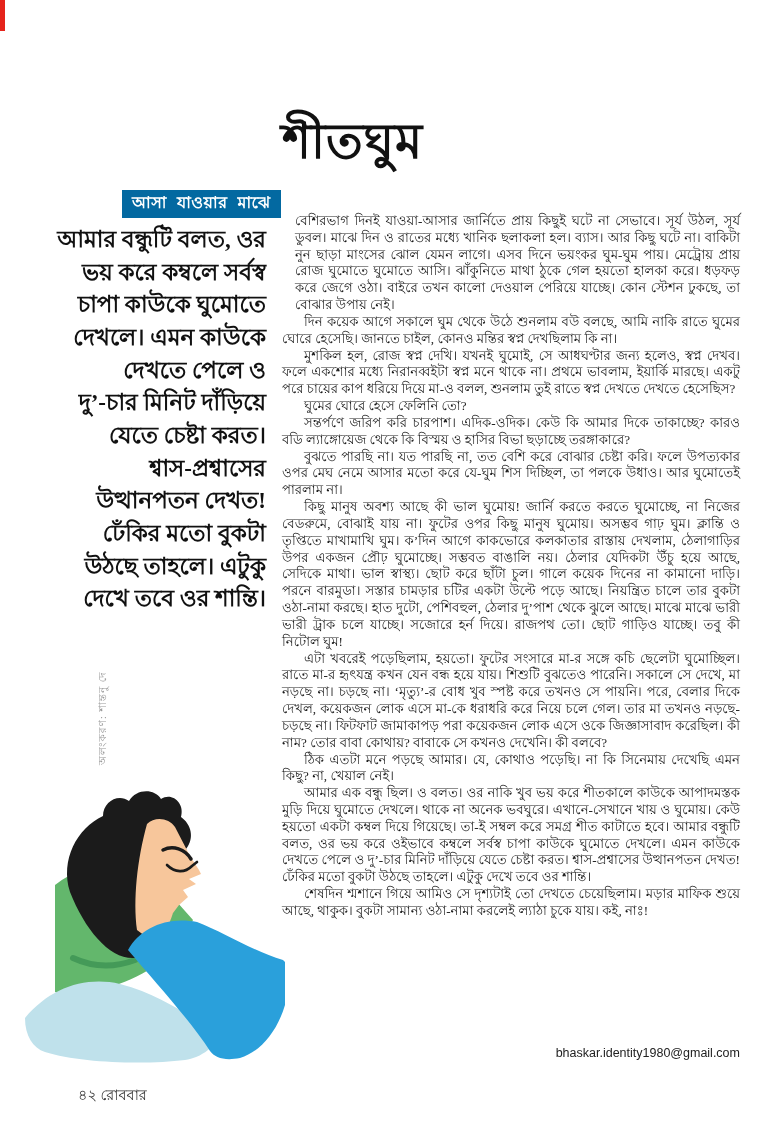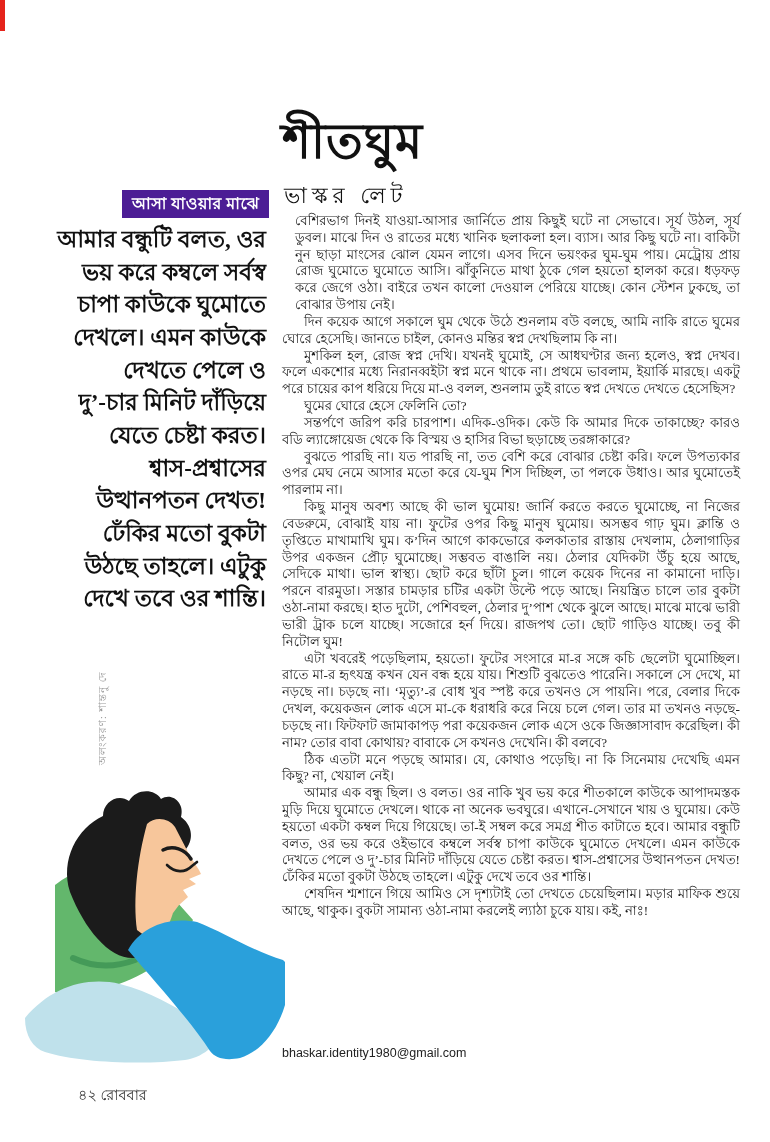--- a/index.html
+++ b/index.html
@@ -21,41 +21,41 @@
     font-size:49px; font-weight:700; line-height:1;
     letter-spacing:1px; color:#111;
   }
   .author {
     position:absolute; left:284px; top:178px;
     font-size:22px; font-weight:400; letter-spacing:5px; color:#111;
   }
   .column-tag {
     position:absolute; left:122px; top:190px;
     height:28px; line-height:28px; padding:0 10px;
-    background:#4c1d95; color:#ffffff;
-    font-family:Liberation Serif, serif;
+    background:#0369a1; color:#ffffff;
+    font-family:Liberation Mono, monospace;
     font-size:16px; font-weight:700; letter-spacing:0.5px;
     box-sizing:border-box;
   }
   .pullquote {
     position:absolute; left:56px; top:224px; width:210px;
     font-size:23px; font-weight:700; line-height:1.42;
     text-align:right; color:#111;
     white-space:pre-line;
   }
   .body-col {
     position:absolute; left:282px; top:213px; width:458px;
     font-size:13.2px; line-height:1.275; text-align:justify;
     color:#191919;
   }
   .body-col p { margin:0; text-indent:22px; }
   .body-col p:first-child { text-indent:0;margin-left:13px; }
   .email {
     position:absolute; left:282px; top:1046px; width:458px;
-    text-align:left;
+    text-align:right;
     font-family:"Liberation Sans", sans-serif;
     font-size:12.5px; color:#222;
   }
   .footer-left {
     position:absolute; left:78px; top:1084px;
     font-size:14.5px; color:#333;text-align:right;
   }
   .illus-credit {
     position:absolute; left:95px; top:765px;
     transform:rotate(-90deg); transform-origin:0 0;
@@ -69,21 +69,20 @@
 </style>
 </head>
 <body>
 
 <div class="page">
 
   <div class="spine-mark"></div>
 
   <h1 class="title">শীতঘুম</h1>
 
-  <div class="author">ভাস্কর লেট</div>
 
   <div class="column-tag">আসা যাওয়ার মাঝে</div>
 
   <div class="pullquote">আমার বন্ধুটি বলত, ওর
 ভয় করে কম্বলে সর্বস্ব
 চাপা কাউকে ঘুমোতে
 দেখলে। এমন কাউকে
 দেখতে পেলে ও
 দু’-চার মিনিট দাঁড়িয়ে
 যেতে চেষ্টা করত।

